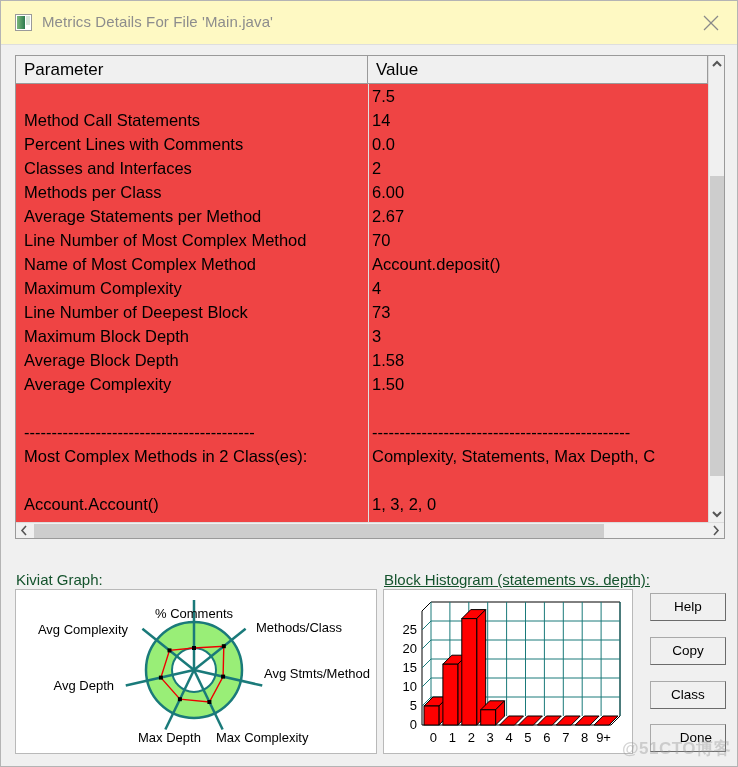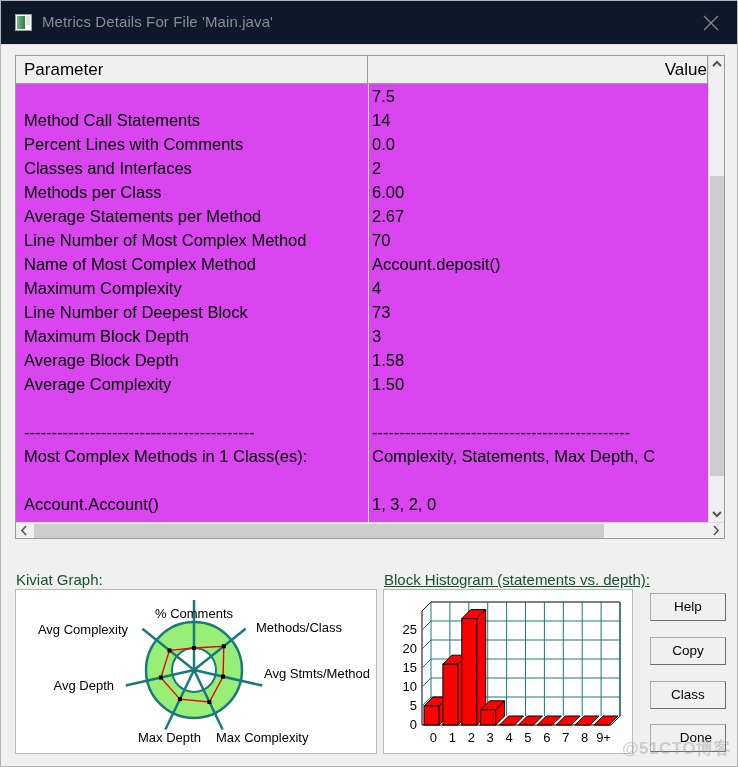--- a/index.html
+++ b/index.html
@@ -20,21 +20,21 @@
     box-sizing: border-box;
     overflow: hidden;
   }
 
   
   .titlebar {
     position: absolute;
     left: 0; top: 0;
     width: 736px;
     height: 44px;
-    background: #0f172a;
+    background: #fef9c3;
     border-bottom: 1px solid #dedede;
     box-sizing: border-box;
     text-decoration: underline;
   }
   .title-icon {
     position: absolute;
     left: 14px; top: 13px;
     width: 17px; height: 17px;
     border: 1px solid #9a9a9a;
     background: #ffffff;
@@ -67,21 +67,21 @@
     width: 40px; height: 36px;
     cursor: default;
   }
   .close-btn svg { position: absolute; left: 12px; top: 10px; }
 
   
   .table-wrap {
     position: absolute;
     left: 14px; top: 54px;
     width: 710px; height: 484px;
-    background: #d946ef;
+    background: #ef4444;
     border: 1px solid #9a9a9a;
     box-sizing: border-box;
     overflow: hidden;
   }
   .thead {
     position: absolute;
     left: 0; top: 0;
     width: 100%; height: 28px;
     background: #f0f0f0;
     border-bottom: 1px solid #9a9a9a;
@@ -92,21 +92,21 @@
     top: 0;
     height: 27px;
     line-height: 27px;
     font-size: 17px;
     color: #000000;
     padding-left: 8px;
     box-sizing: border-box;
     white-space: nowrap;
   }
   .th.c0 { left: 0;   width: 352px; border-right: 1px solid #9a9a9a; }
-  .th.c1 { left: 352px; width: 340px; border-right: 1px solid #9a9a9a; text-align: right; }
+  .th.c1 { left: 352px; width: 340px; border-right: 1px solid #9a9a9a; }
 
   .tbody {
     position: absolute;
     left: 0; top: 28px;
     right: 16px;
     bottom: 16px;
     overflow: hidden;
   }
   .row {
     position: relative;
@@ -311,21 +311,21 @@
         </div>
         <div class="row">
           <div class="cell c0"></div>
           <div class="cell c1"></div>
         </div>
         <div class="row">
           <div class="cell c0">------------------------------------------</div>
           <div class="cell c1">-----------------------------------------------</div>
         </div>
         <div class="row">
-          <div class="cell c0">Most Complex Methods in 1 Class(es):</div>
+          <div class="cell c0">Most Complex Methods in 2 Class(es):</div>
           <div class="cell c1">Complexity, Statements, Max Depth, C</div>
         </div>
         <div class="row">
           <div class="cell c0"></div>
           <div class="cell c1"></div>
         </div>
         <div class="row">
           <div class="cell c0">Account.Account()</div>
           <div class="cell c1">1, 3, 2, 0</div>
         </div>

